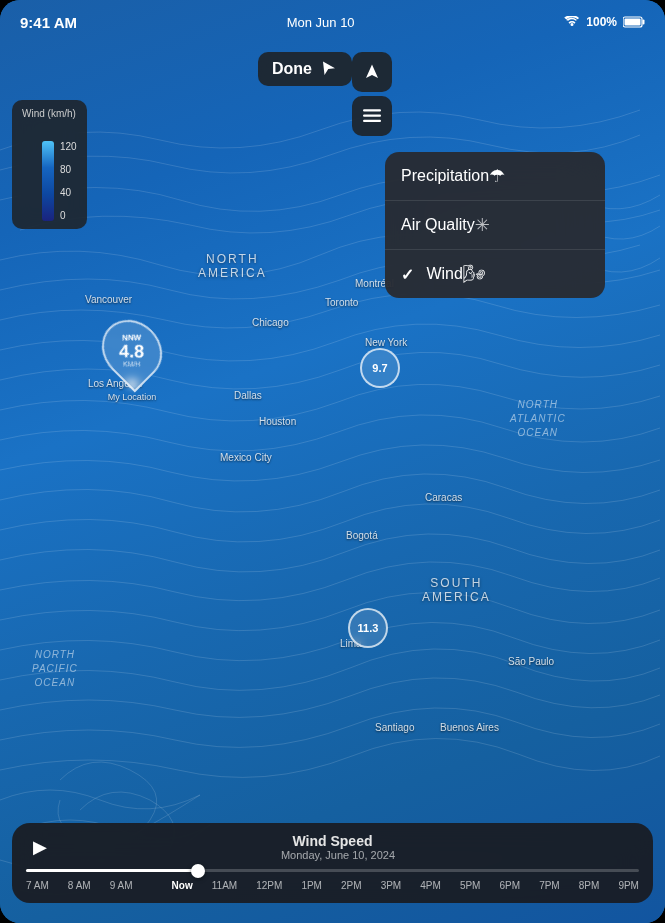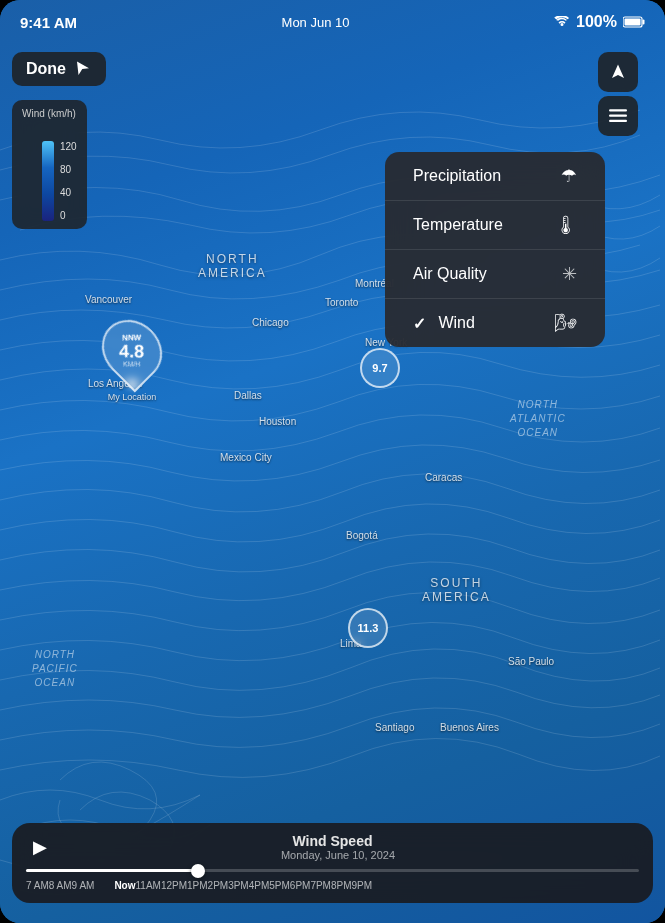--- a/index.html
+++ b/index.html
@@ -68,21 +68,21 @@
       font-size: 13px;
       font-weight: 600;
     }
 
     
     .top-controls {
       position: absolute;
       top: 44px;
       left: 0; right: 15px;
       display: flex;
-      justify-content: space-between;
+      justify-content: center;
       align-items: flex-start;
       padding: 8px 12px;
       z-index: 100;
     }
 
     .done-btn {
       background: rgba(30,30,30,0.85);
       border: none;
       border-radius: 10px;
       color: #fff;
@@ -175,22 +175,22 @@
       border-radius: 14px;
       z-index: 200;
       min-width: 220px;
       overflow: hidden;
       backdrop-filter: blur(20px);
     }
 
     .layer-item {
       display: flex;
       align-items: center;
-      justify-content: space-between;
-      padding: 13px 28px;
+      justify-content: flex-start;
+      padding: 13px 16px;
       color: #fff;
       font-size: 16px;
       cursor: pointer;
       border-bottom: 1px solid rgba(255,255,255,0.1);
     }
 
     .layer-item:last-child {
       border-bottom: none;
     }
 
@@ -383,21 +383,21 @@
       border-radius: 50%;
       position: absolute;
       top: -5.5px;
       left: 28%;
       transform: translateX(-50%);
       box-shadow: 0 1px 4px rgba(0,0,0,0.5);
     }
 
     .timeline-labels {
       display: flex;
-      justify-content: flex-start;
+      justify-content: space-between;
       margin-top: 6px;
     }
 
     .timeline-label {
       font-size: 10px;
       color: rgba(255,255,255,0.65);
       font-weight: 400;
     }
 
     .timeline-label.now {
@@ -468,21 +468,21 @@
     </svg>
   </div>
 
   <div class="status-bar">
     <span class="status-time">9:41 AM</span>
     <span style="font-size:13px;font-weight:500;">Mon Jun 10</span>
     <div class="status-right">
       <svg width="16" height="12" viewBox="0 0 16 12" fill="white">
         <path d="M8 10a1.5 1.5 0 110-3 1.5 1.5 0 010 3zm-3.5-3.5a5 5 0 017 0l-1.2 1.2a3.3 3.3 0 00-4.6 0L4.5 6.5zm-2.5-2.5a8 8 0 0111 0L11.8 4.8a6.3 6.3 0 00-7.6 0L2 4zm-2-2a11 11 0 0115 0L13.8 3.2a9.3 9.3 0 00-11.6 0L0 1.5z"></path>
       </svg>
-      <span style="font-size:16px;">100%</span>
+      <span style="font-size:12px;">100%</span>
       <svg width="22" height="12" viewBox="0 0 22 12" fill="white">
         <rect x="0" y="1" width="19" height="10" rx="2" ry="2" fill="none" stroke="white" stroke-width="1.2"></rect>
         <rect x="19.5" y="3.5" width="2" height="5" rx="1" fill="white"></rect>
         <rect x="1.5" y="2.5" width="16" height="7" rx="1" fill="white"></rect>
       </svg>
     </div>
   </div>
 
   <div class="top-controls">
     <button class="done-btn">
@@ -520,24 +520,20 @@
       </div>
     </div>
   </div>
 
   <div class="layer-menu">
     <div class="layer-item">
       <span>Precipitation</span>
       <span style="font-size:18px;">☂</span>
     </div>
     <div class="layer-item">
-      <span>Temperature</span>
-      <span style="font-size:18px;">🌡</span>
-    </div>
-    <div class="layer-item">
       <span>Air Quality</span>
       <span style="font-size:18px; opacity:0.7;">✳</span>
     </div>
     <div class="layer-item">
       <div class="layer-item-left">
         <span class="checkmark">✓</span>
         <span>Wind</span>
       </div>
       <span style="font-size:18px;">🌬</span>
     </div>
@@ -551,21 +547,21 @@
 
   <div class="city-label" style="top:378px; left:88px;">Los Angeles</div>
   <div class="city-label" style="top:294px; left:85px;">Vancouver</div>
   <div class="city-label" style="top:317px; left:252px;">Chicago</div>
   <div class="city-label" style="top:297px; left:325px;">Toronto</div>
   <div class="city-label" style="top:278px; left:355px;">Montréal</div>
   <div class="city-label" style="top:337px; left:365px;">New York</div>
   <div class="city-label" style="top:390px; left:234px;">Dallas</div>
   <div class="city-label" style="top:416px; left:215px;margin-left:44px;">Houston</div>
   <div class="city-label" style="top:452px; left:196px;margin-left:24px;">Mexico City</div>
-  <div class="city-label" style="top:472px; left:425px;">Caracas</div>
+  <div class="city-label" style="top:492px; left:425px;">Caracas</div>
   <div class="city-label" style="top:530px; left:346px;">Bogotá</div>
   <div class="city-label" style="top:638px; left:340px;">Lima</div>
   <div class="city-label" style="top:656px; left:508px;">São Paulo</div>
   <div class="city-label" style="top:722px; left:355px;padding-left:20px;">Santiago</div>
   <div class="city-label" style="top:722px; left:440px;">Buenos Aires</div>
 
   <div class="wind-bubble" style="top:318px; left:104px;">
     <div class="bubble-pin">
       <div class="bubble-pin-inner">
         <div class="bubble-direction">NNW</div>

